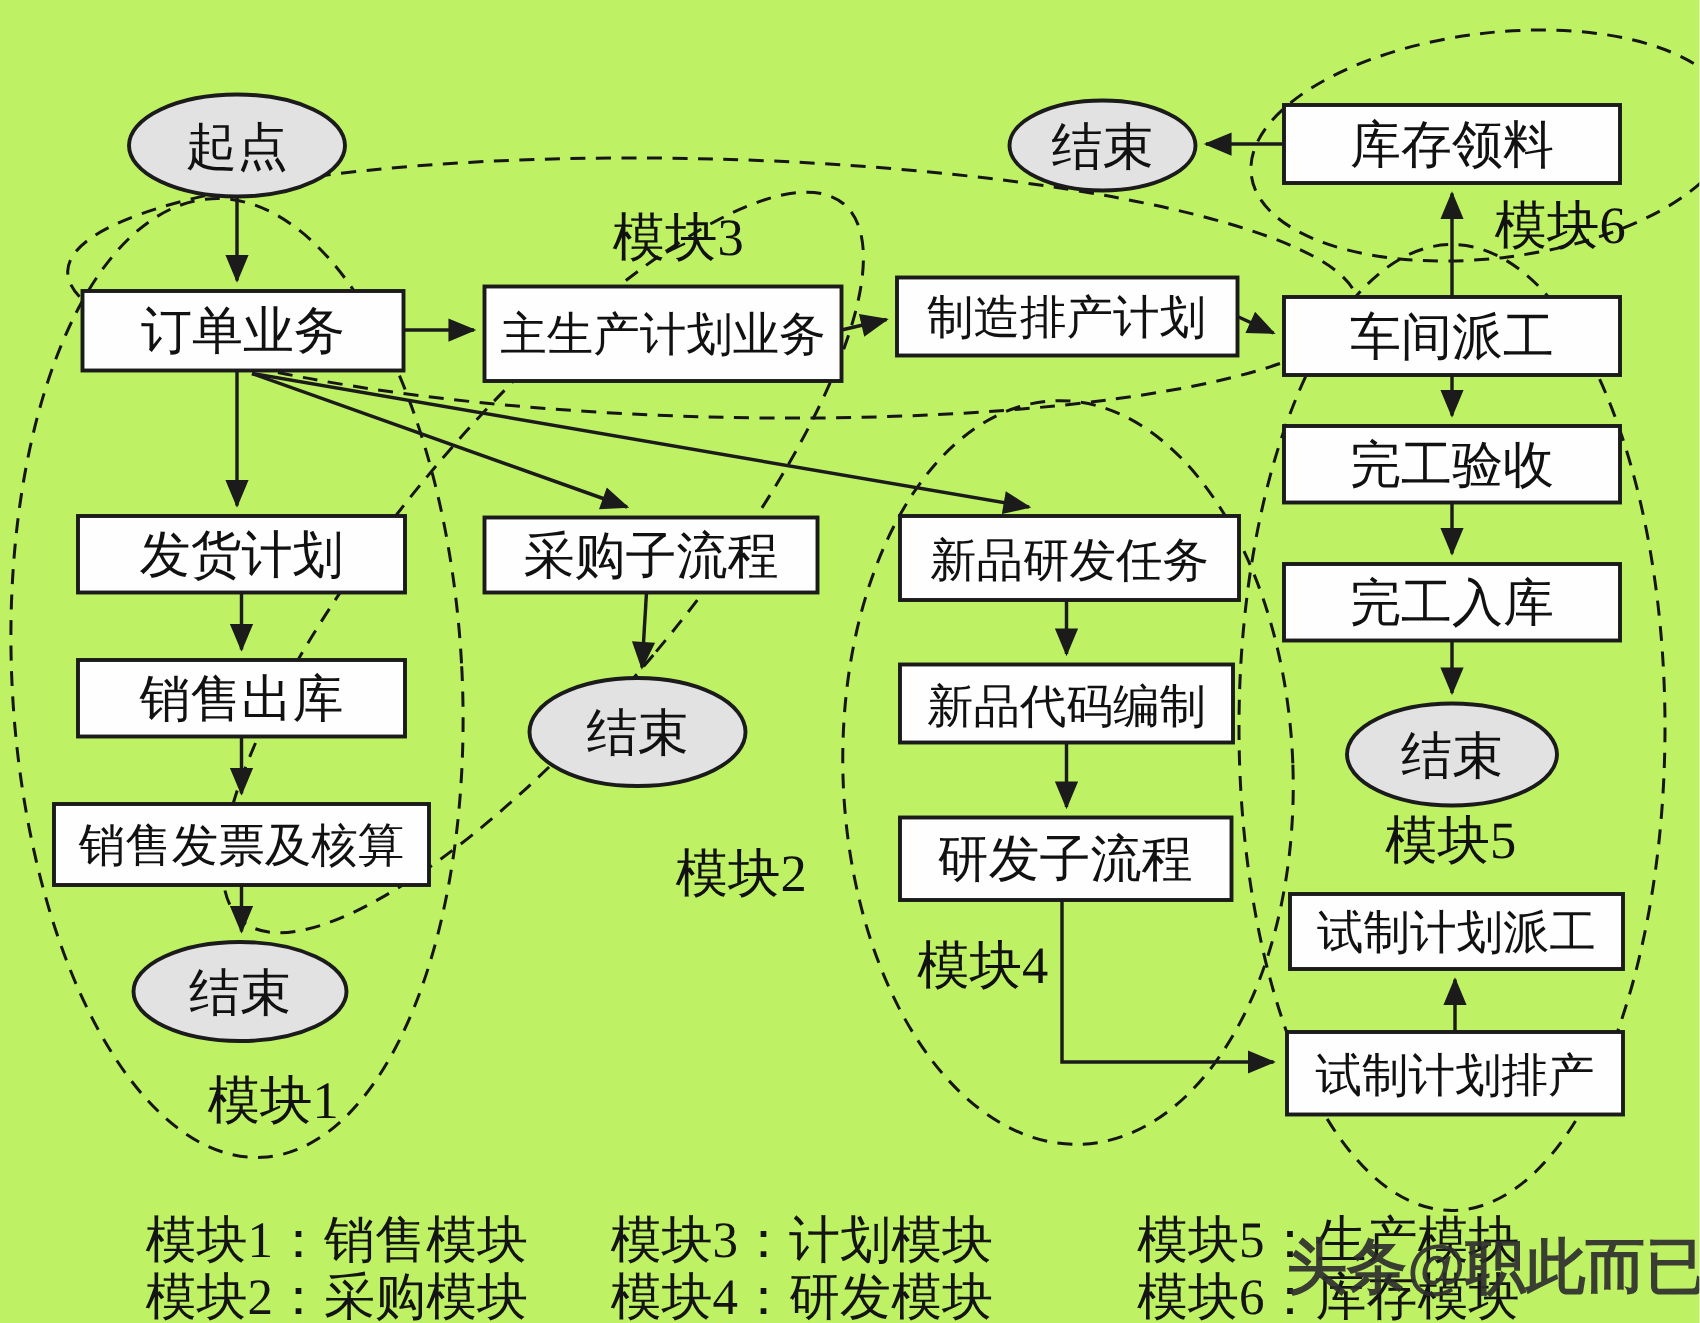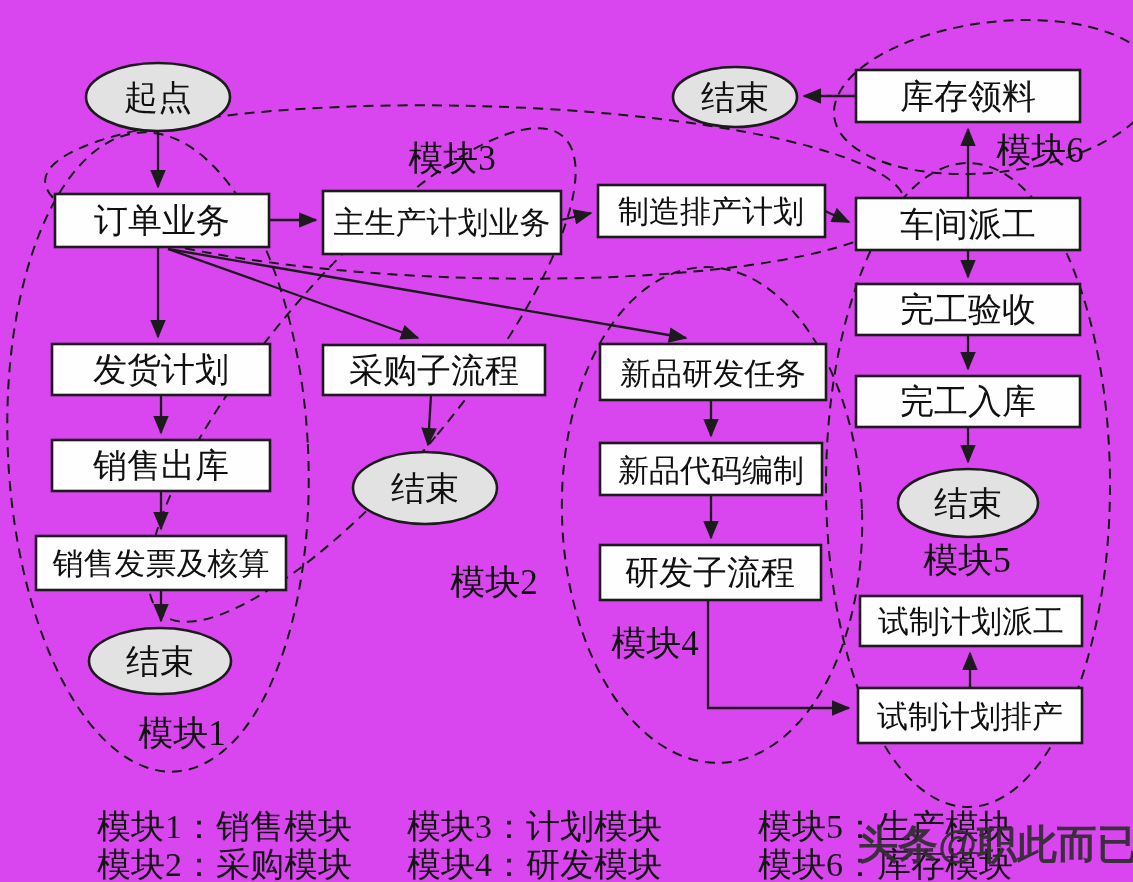--- a/index.html
+++ b/index.html
@@ -5,21 +5,21 @@
   html, body {
     margin: 0;
     padding: 0;
     background: #fbfbfb;
     font-family: "Liberation Serif", serif;
   }
   .stage {
     position: relative;
     width: 1133px;
     height: 882px;
-    background: #d946ef;
+    background: #bef264;
     overflow: hidden;
     text-align: center;
   }
   svg { display: block; }
   .box {
     fill: #fefefe;
     stroke: #1b1b1b;
     stroke-width: 2.6;
   }
   .terminal {

